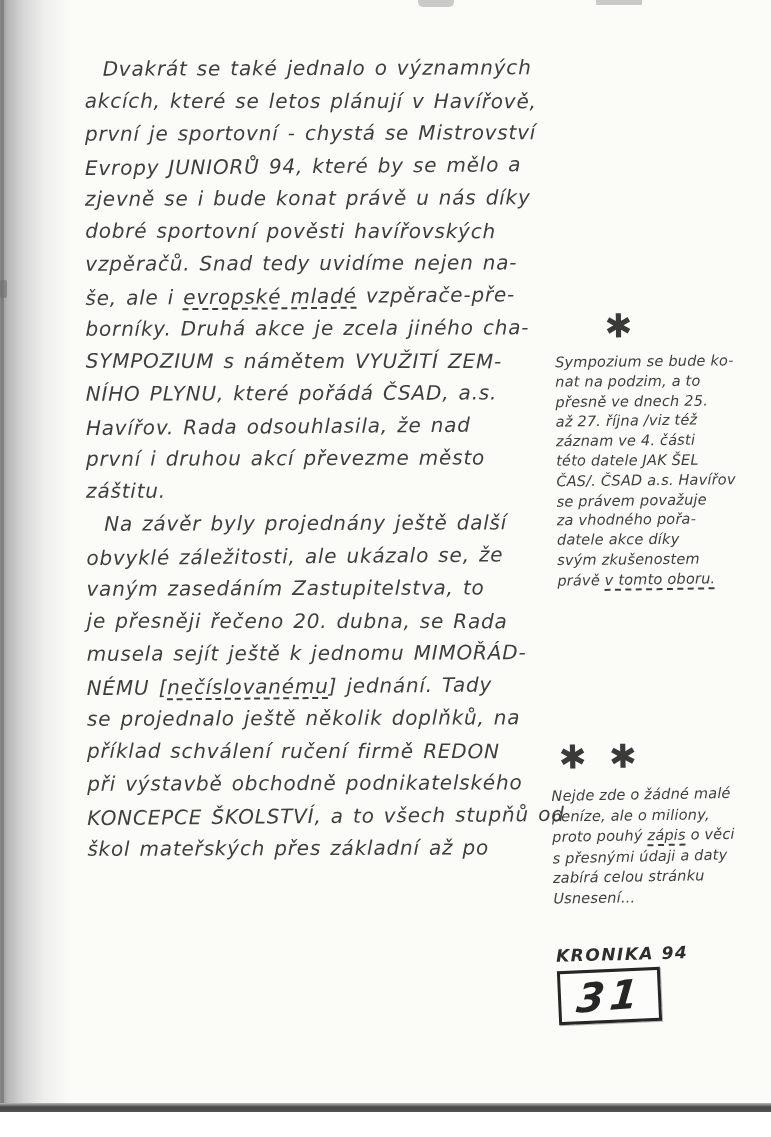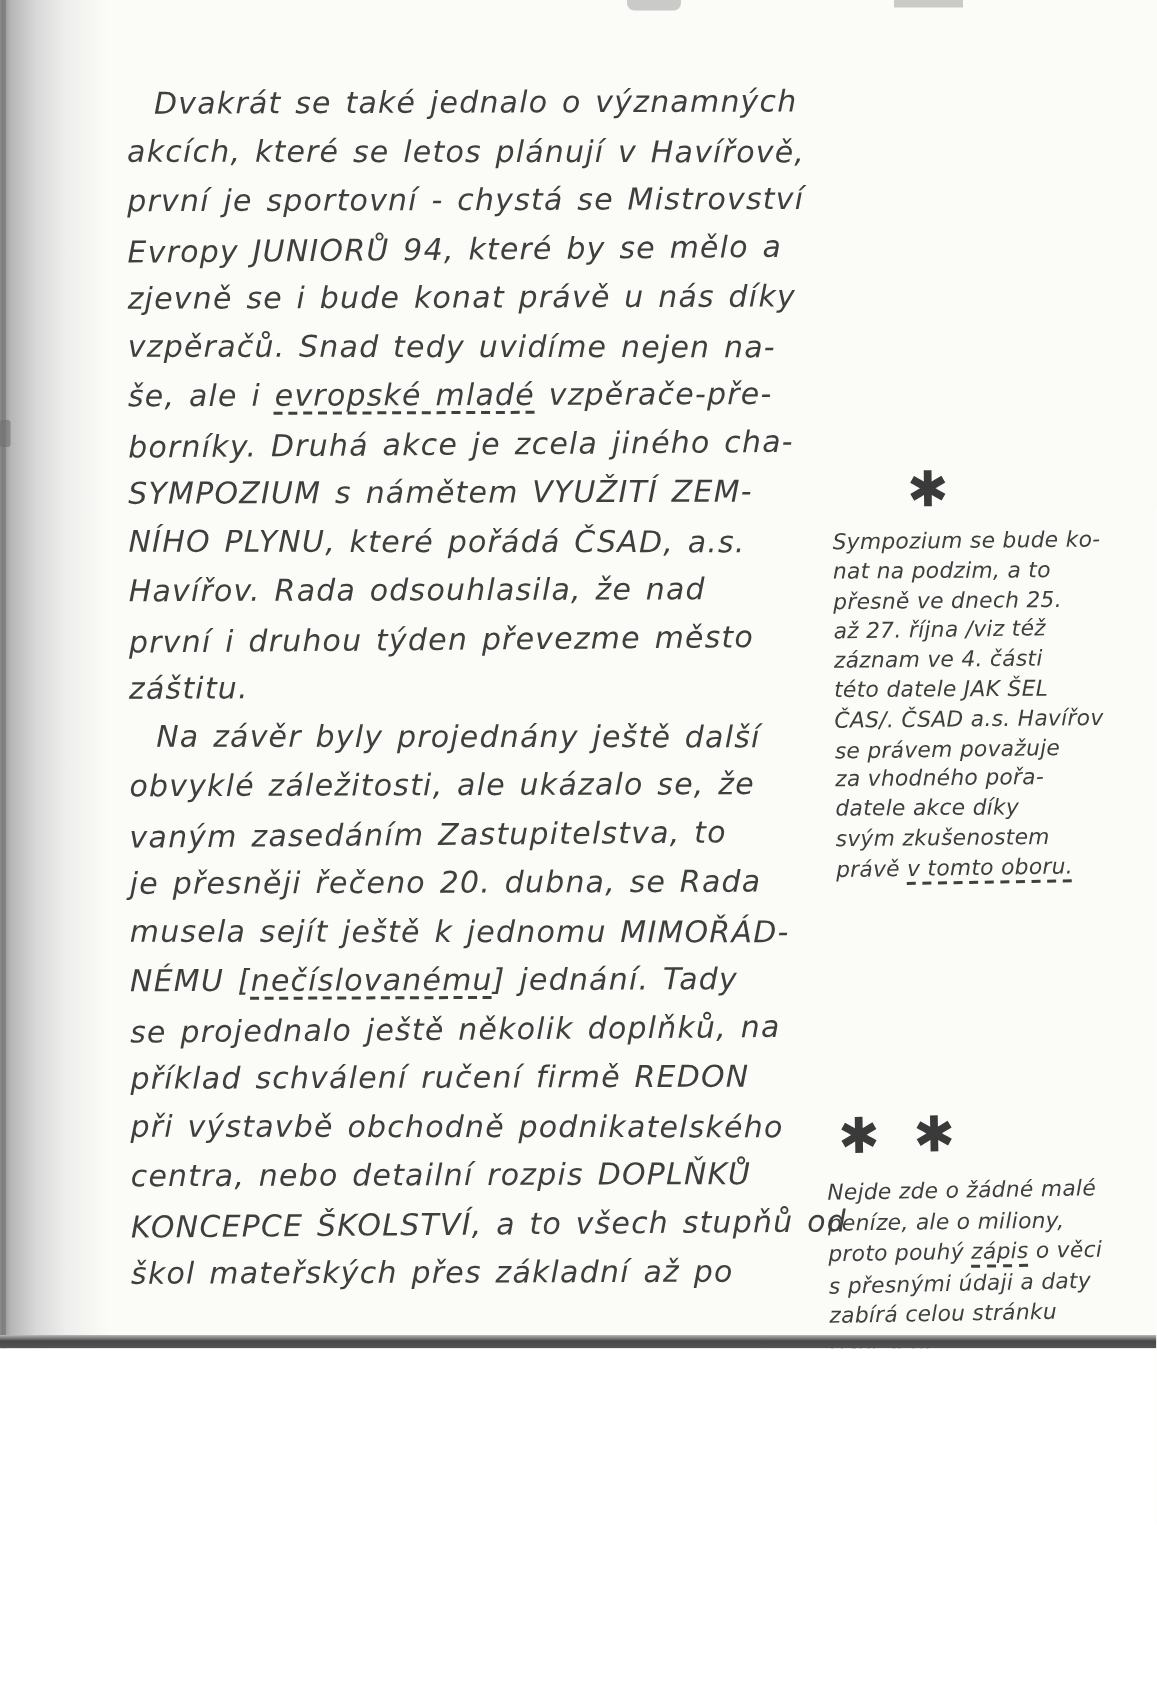--- a/index.html
+++ b/index.html
@@ -1,18 +1,18 @@
 <!DOCTYPE html>
 <html style="--ink: #3f3f3f; --paper: #fbfbf8; --box_border: #262626;"><head>
 <meta charset="utf-8">
 <style>
   html,body{margin:0;padding:0;background:#ffffff;}
   .page{
     position:relative;
-    width:771px;height:899px;
+    width:771px;height:1112px;
     background:var(--paper,#fbfbf8);
     overflow:hidden;
     font-family:"DejaVu Sans", sans-serif;
     color:var(--ink,#3f3f3f);
   }
   
   .edge-left{
     position:absolute;left:0;top:0;bottom:0;width:72px;
     background:linear-gradient(90deg,#868686 0px,#b5b5b5 7px,#d8d8d8 24px,#eeeeec 44px,rgba(251,251,248,0) 72px);
     pointer-events:none;
@@ -90,38 +90,38 @@
   <div class="smudge s1"></div>
   <div class="smudge s2"></div>
   <div class="smudge s3"></div>
 
   <div class="main-text hand">
       <div class="tline ind"><span>Dvakrát se také jednalo o významných</span></div>
       <div class="tline"><span>akcích, které se letos plánují v Havířově,</span></div>
       <div class="tline"><span>první je sportovní - chystá se Mistrovství</span></div>
       <div class="tline"><span>Evropy JUNIORŮ 94, které by se mělo a</span></div>
       <div class="tline"><span>zjevně se i bude konat právě u nás díky</span></div>
+      <div class="tline"><span>dobré sportovní pověsti havířovských</span></div>
       <div class="tline"><span>vzpěračů. Snad tedy uvidíme nejen na-</span></div>
       <div class="tline"><span>še, ale i </span><span class="dashed-u">evropské mladé</span><span> vzpěrače-pře-</span></div>
       <div class="tline"><span>borníky. Druhá akce je zcela jiného cha-</span></div>
       <div class="tline"><span>SYMPOZIUM s námětem VYUŽITÍ ZEM-</span></div>
       <div class="tline"><span>NÍHO PLYNU, které pořádá ČSAD, a.s.</span></div>
       <div class="tline"><span>Havířov. Rada odsouhlasila, že nad</span></div>
-      <div class="tline"><span>první i druhou týden převezme město</span></div>
+      <div class="tline"><span>první i druhou akcí převezme město</span></div>
       <div class="tline"><span>záštitu.</span></div>
       <div class="tline ind"><span>Na závěr byly projednány ještě další</span></div>
       <div class="tline"><span>obvyklé záležitosti, ale ukázalo se, že</span></div>
       <div class="tline"><span>vaným zasedáním Zastupitelstva, to</span></div>
       <div class="tline"><span>je přesněji řečeno 20. dubna, se Rada</span></div>
       <div class="tline"><span>musela sejít ještě k jednomu MIMOŘÁD-</span></div>
       <div class="tline"><span>NÉMU [</span><span class="dashed-u">nečíslovanému</span><span>] jednání. Tady</span></div>
       <div class="tline"><span>se projednalo ještě několik doplňků, na</span></div>
       <div class="tline"><span>příklad schválení ručení firmě REDON</span></div>
       <div class="tline"><span>při výstavbě obchodně podnikatelského</span></div>
-      <div class="tline"><span>centra, nebo detailní rozpis DOPLŇKŮ</span></div>
       <div class="tline"><span>KONCEPCE ŠKOLSTVÍ, a to všech stupňů od</span></div>
       <div class="tline"><span>škol mateřských přes základní až po</span></div>
     </div>
 
   <div class="note note1 hand">
     <div class="marker">✱</div>
     <div class="note-text">
         <div class="tline"><span>Sympozium se bude ko-</span></div>
         <div class="tline"><span>nat na podzim, a to</span></div>
         <div class="tline"><span>přesně ve dnech 25.</span></div>

